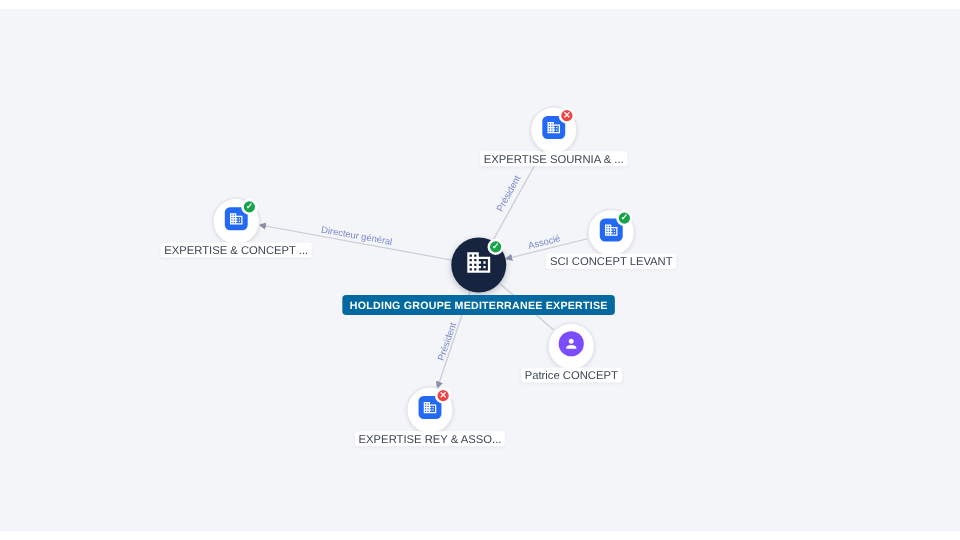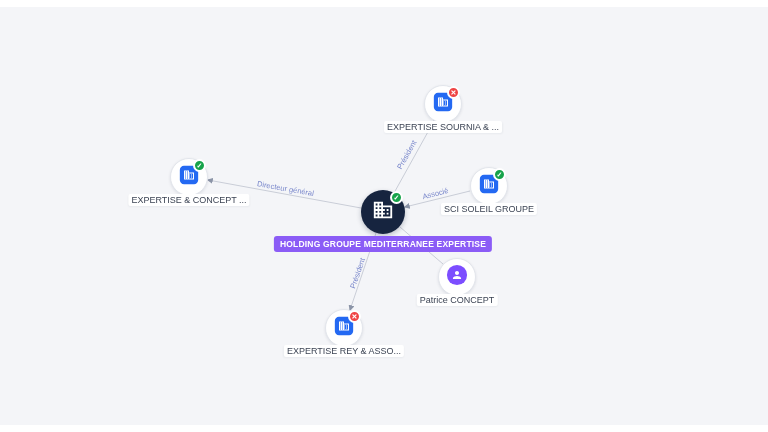--- a/index.html
+++ b/index.html
@@ -42,21 +42,21 @@
   .badge.cross{background:#ef4444;}
   .nlabel{
     position:absolute;top:17px;left:0;transform:translateX(-50%);
     white-space:nowrap;font-size:9px;color:#3c4454;
     background:#ffffff;padding:1px 3px;border-radius:2px;
     box-shadow:0 1px 2px rgba(20,30,60,0.05);
   }
   .central-pill{
     position:absolute;top:24px;left:0;transform:translateX(-50%);
     white-space:nowrap;font-size:8.5px;font-weight:bold;letter-spacing:0.2px;
-    color:#ffffff;background:#8b5cf6;padding:3px 6px;border-radius:3px;
+    color:#ffffff;background:#0369a1;padding:3px 6px;border-radius:3px;
   }
 </style>
 </head>
 <body>
 
 <div class="graph-bg"></div>
 
 <svg class="edges" viewBox="0 0 768 432">
   <defs>
     <marker id="arrow" viewBox="0 0 10 10" refX="8" refY="5" markerWidth="6" markerHeight="6" orient="auto">
@@ -122,21 +122,21 @@
     <span>
       <svg width="20" height="20" viewBox="0 0 24 24">
         <rect x="1" y="1" width="22" height="22" rx="5" fill="#2469f2"></rect>
         <g transform="translate(4.8,4.8) scale(0.6)">
             <path fill="#ffffff" d="M12 7V3H2v18h20V7H12zM6 19H4v-2h2v2zm0-4H4v-2h2v2zm0-4H4V9h2v2zm0-4H4V5h2v2zm4 12H8v-2h2v2zm0-4H8v-2h2v2zm0-4H8V9h2v2zm0-4H8V5h2v2zm10 12h-8v-2h2v-2h-2v-2h2v-2h-2V9h8v10zm-2-8h-2v2h2v-2zm0 4h-2v2h2v-2z"></path>
           </g>
       </svg>
     </span>
   </div>
   <div class="badge check">✓</div>
-  <div class="nlabel">SCI SOLEIL GROUPE</div>
+  <div class="nlabel">SCI CONCEPT LEVANT</div>
 </div>
 
 <div class="node" style="left:457px;top:277px;">
   <div class="circle">
     <span>
       <svg width="22" height="22" viewBox="0 0 24 24">
         <circle cx="12" cy="12" r="11" fill="#7c4dff"></circle>
         <g transform="translate(5.4,5.4) scale(0.55)">
             <path fill="#ffffff" d="M12 12c2.21 0 4-1.79 4-4s-1.79-4-4-4-4 1.79-4 4 1.79 4 4 4zm0 2c-2.67 0-8 1.34-8 4v2h16v-2c0-2.66-5.33-4-8-4z"></path>
           </g>

